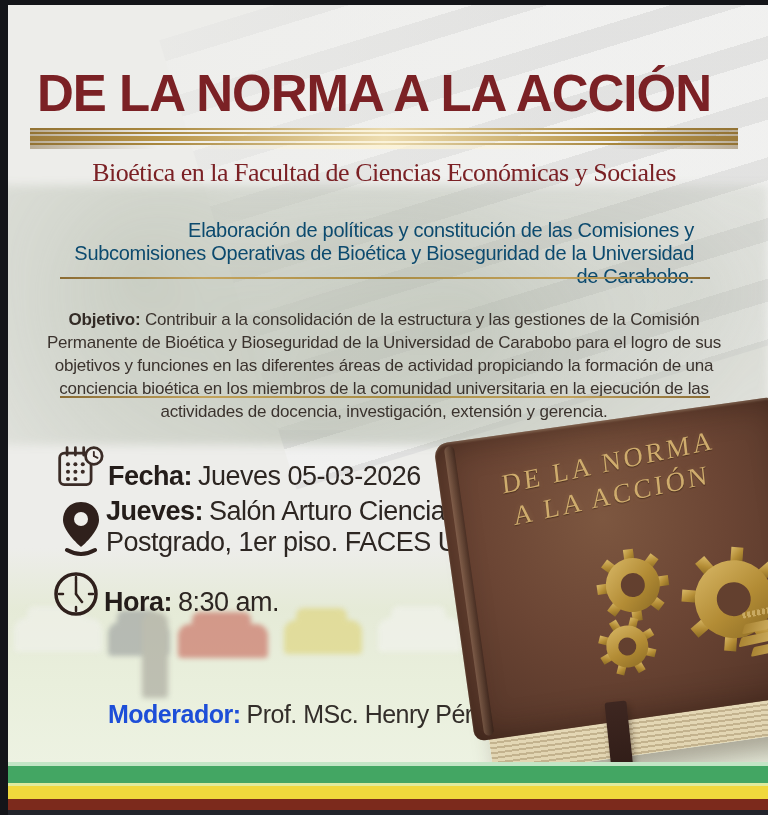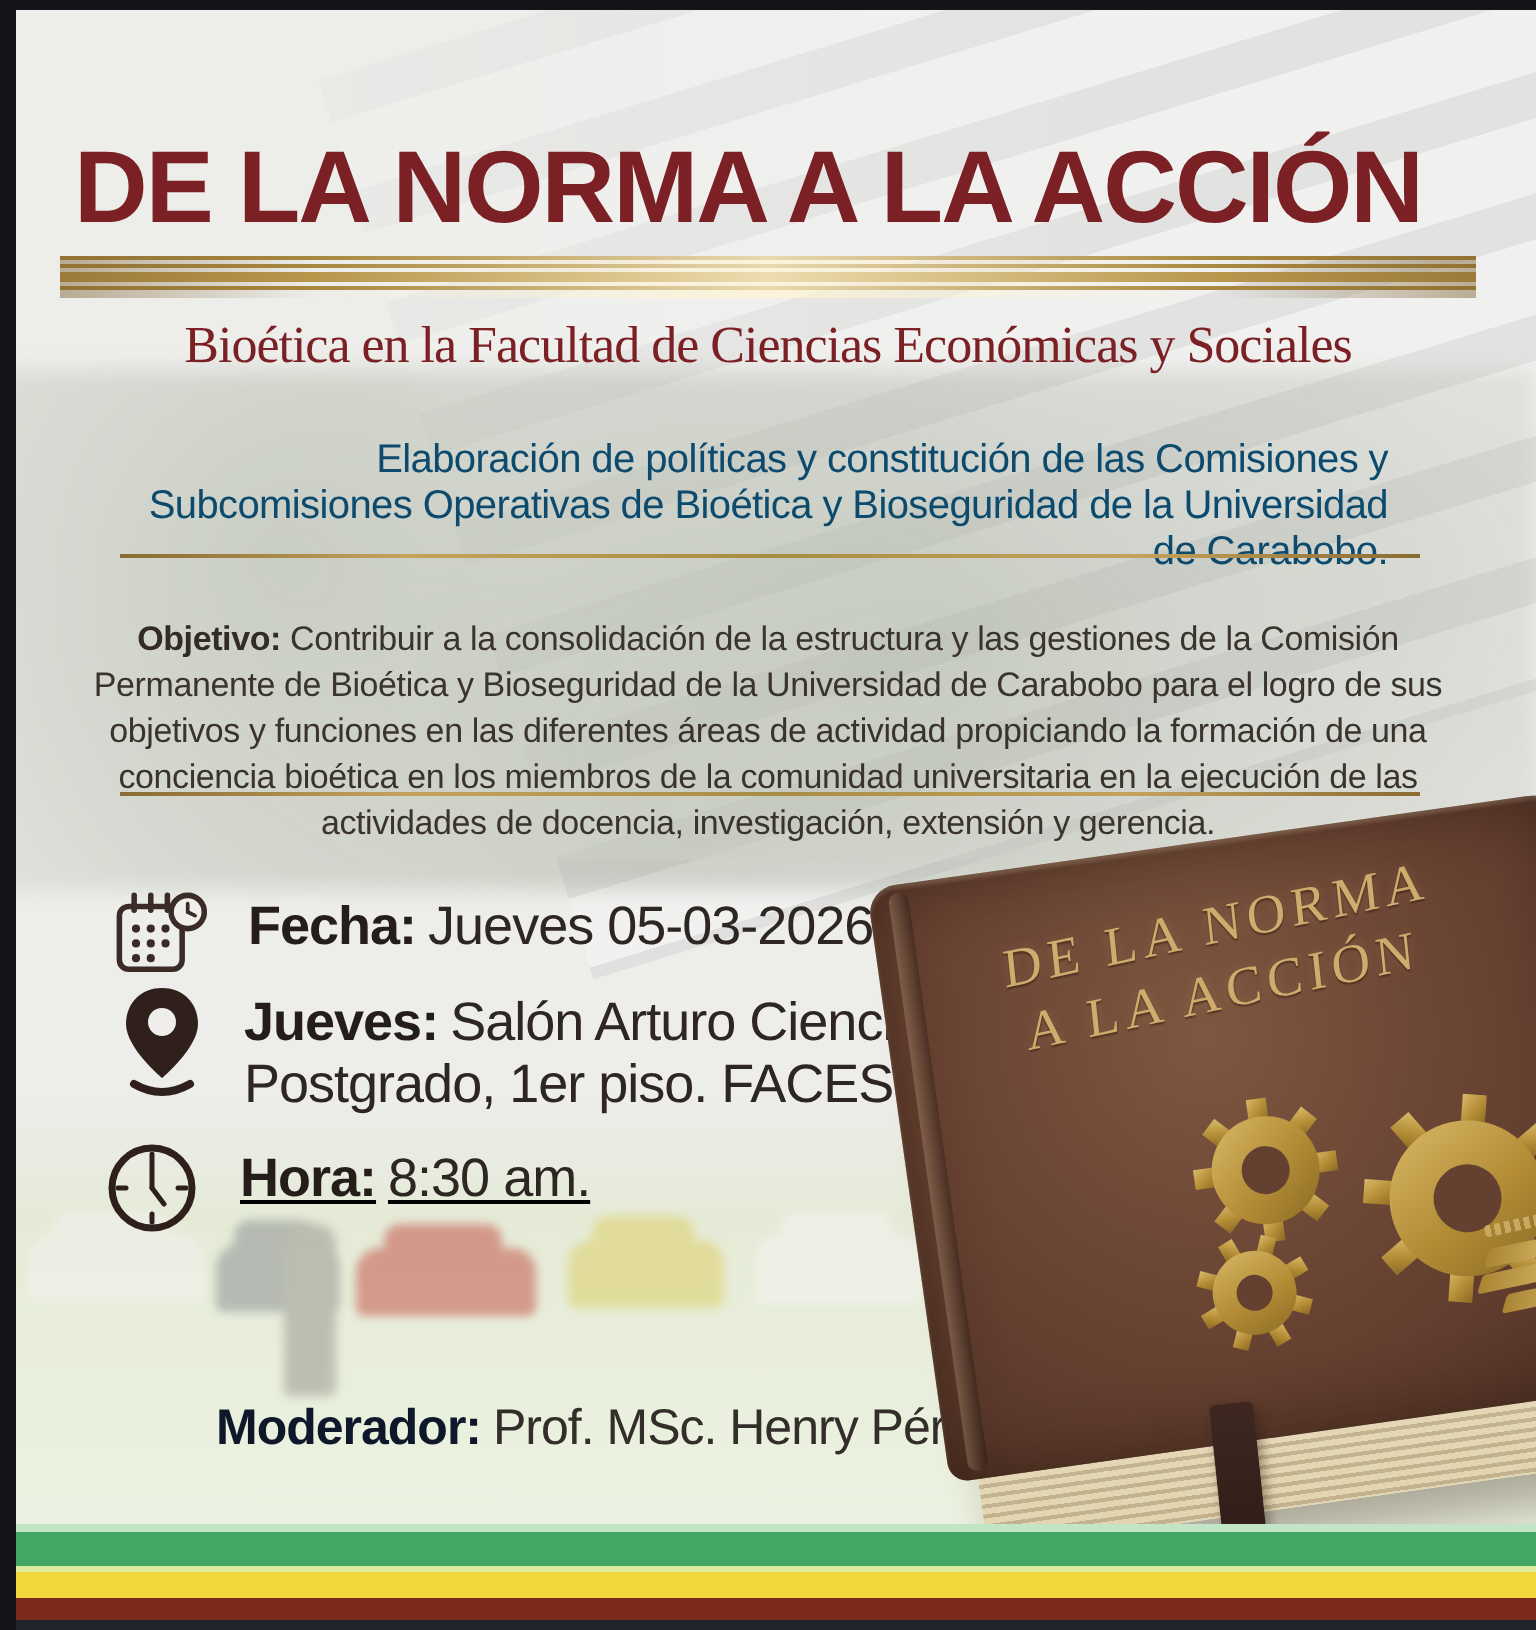--- a/index.html
+++ b/index.html
@@ -75,34 +75,34 @@
   }
   .gold-hr{position:absolute;left:60px;width:650px;height:2px;z-index:10;
     background:linear-gradient(90deg,#8a6b33,#c3a35c 22%,#a98c44 50%,#c3a35c 78%,#8a6b33);}
   .hr1{top:277px;} .hr2{top:396px;}
   .objective{
     position:absolute;left:38px;top:290px;width:692px;text-align:center;
     font-size:17px;line-height:23px;letter-spacing:-0.2px;color:#3b332e;z-index:10;margin-top:18px;
   }
   .objective b{color:#332b26;}
   
-  .detail-row{position:absolute;display:flex;align-items:flex-start;gap:20px;z-index:10;}
+  .detail-row{position:absolute;display:flex;align-items:flex-end;gap:4px;z-index:10;}
   .row-fecha{left:56px;top:444px;}
   .row-lugar{left:60px;top:492px;}
-  .row-hora{left:52px;top:570px;text-decoration:underline;}
+  .row-hora{left:52px;top:570px;}
   .detail-icon{flex:0 0 auto;display:block;}
   .detail-text{
     font-size:27px;line-height:31px;letter-spacing:-0.5px;color:#2d2622;padding-top:4px;
   }
   .detail-text b{color:#241d1a;margin-right:6px;}
   
   .moderator{
     position:absolute;left:108px;top:700px;font-size:25px;letter-spacing:-0.5px;color:#332e2a;z-index:10;
   }
-  .moderator b{color:#0f172a;margin-right:6px;}
+  .moderator b{color:#1d4ed8;margin-right:6px;}
   
   .book{position:absolute;left:420px;top:412px;width:440px;height:400px;z-index:20;}
   .book-rot{position:absolute;inset:0;transform:rotate(-8deg);transform-origin:20px 80px;}
   .pages{
     position:absolute;left:34px;top:70px;width:338px;height:298px;border-radius:10px;
     background:
       repeating-linear-gradient(180deg, rgba(136,112,72,.35) 0 2px, rgba(0,0,0,0) 2px 5px),
       linear-gradient(180deg,#efe6cb,#e2d5b2);
     box-shadow:10px 16px 26px rgba(70,52,38,.40);
   }

